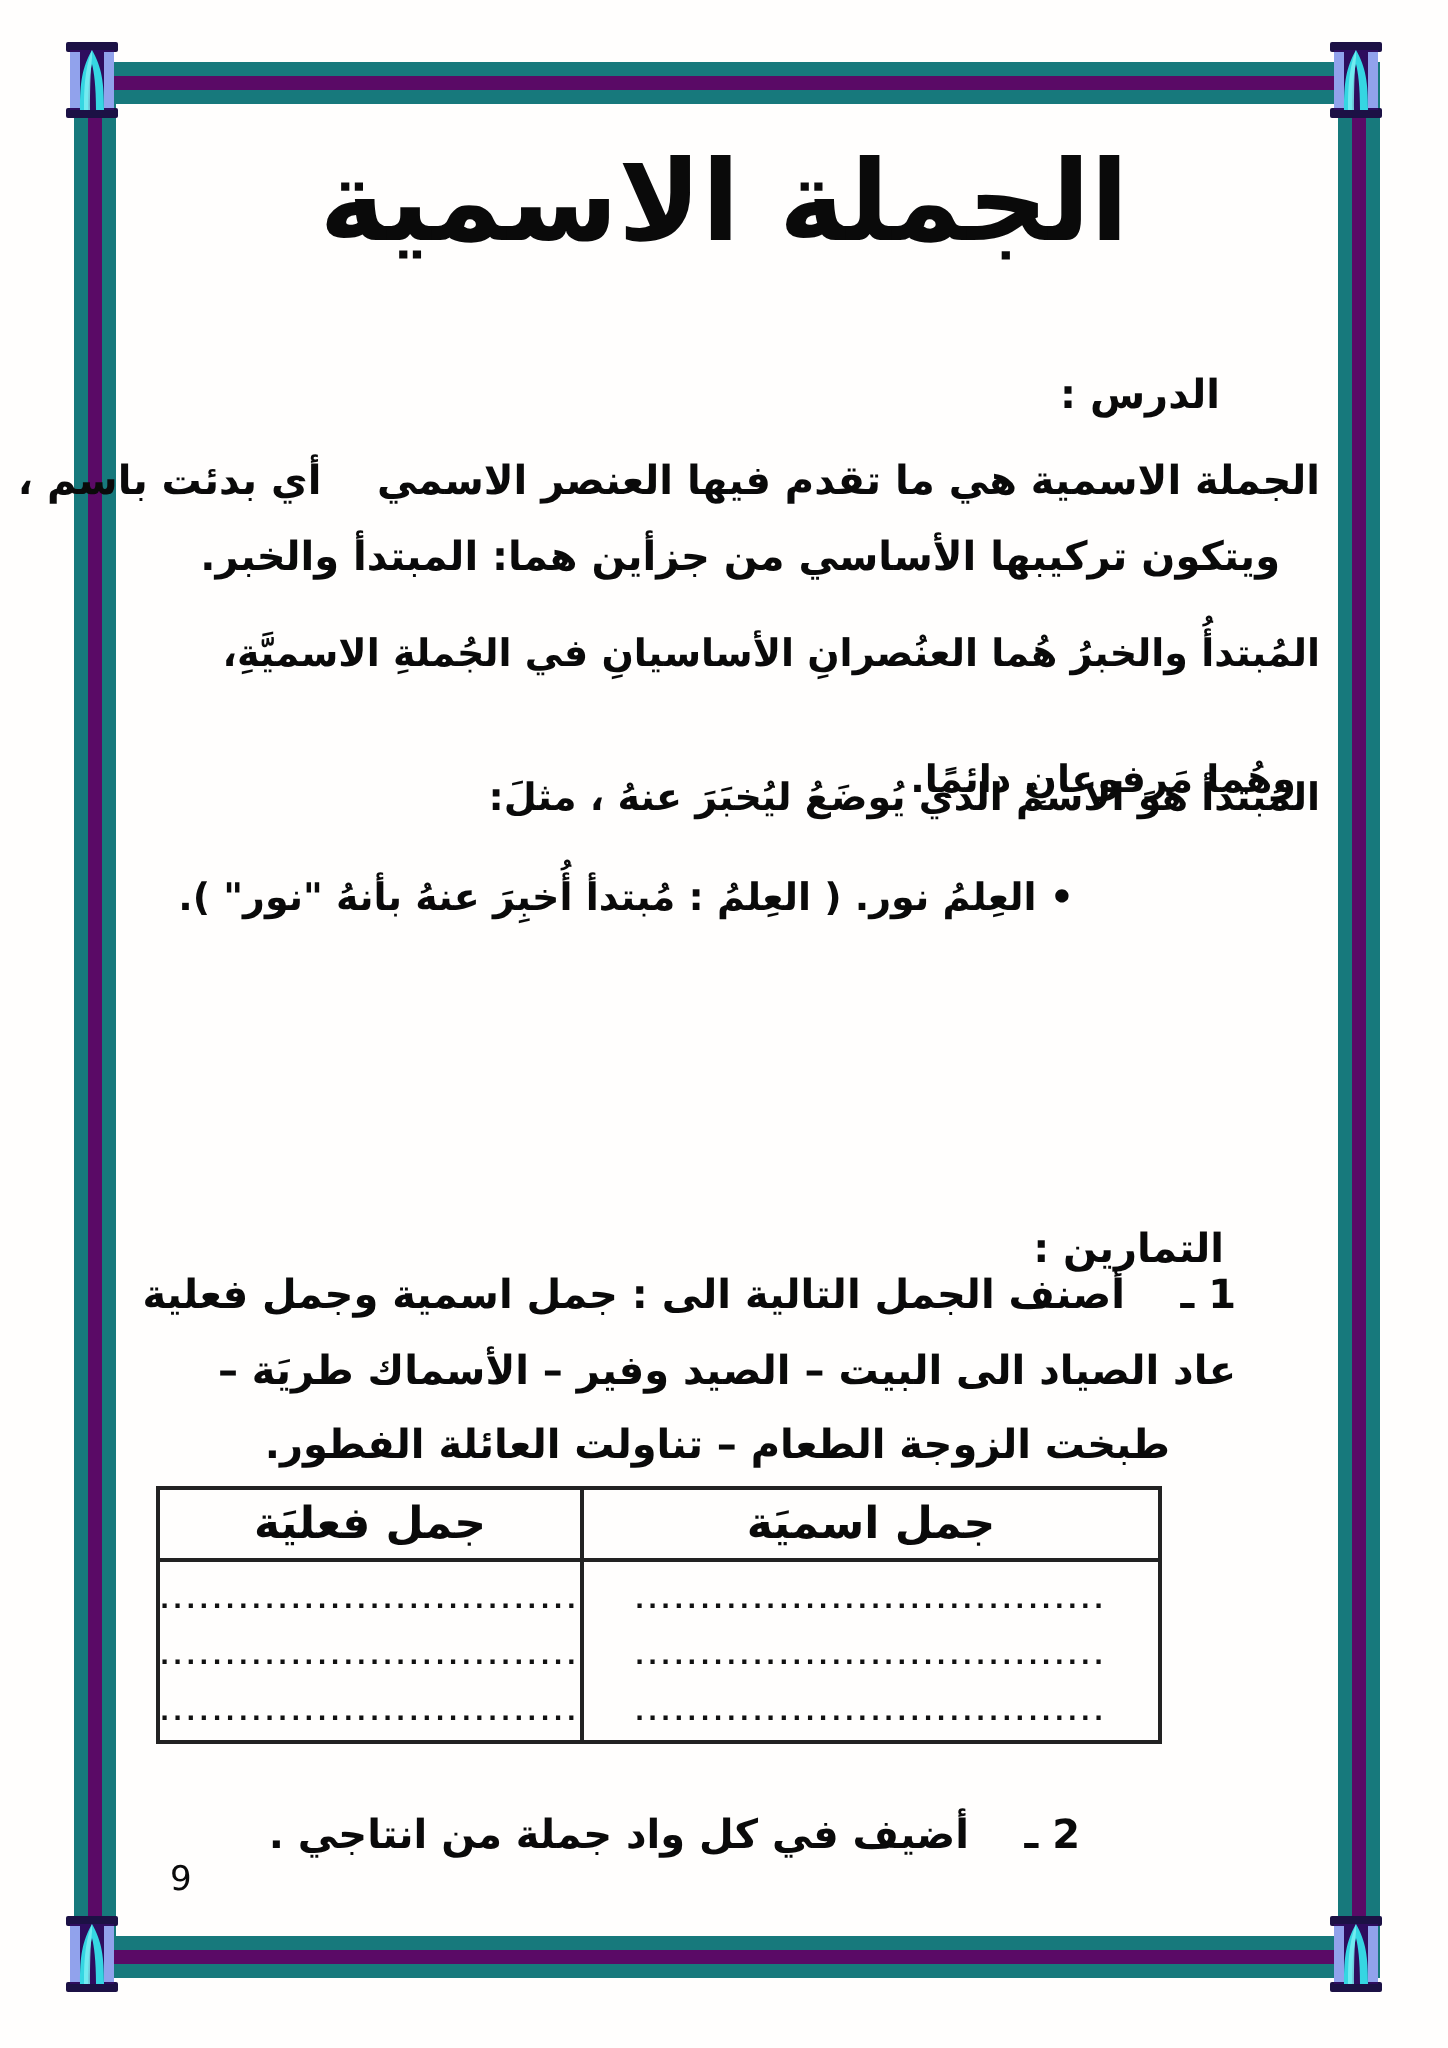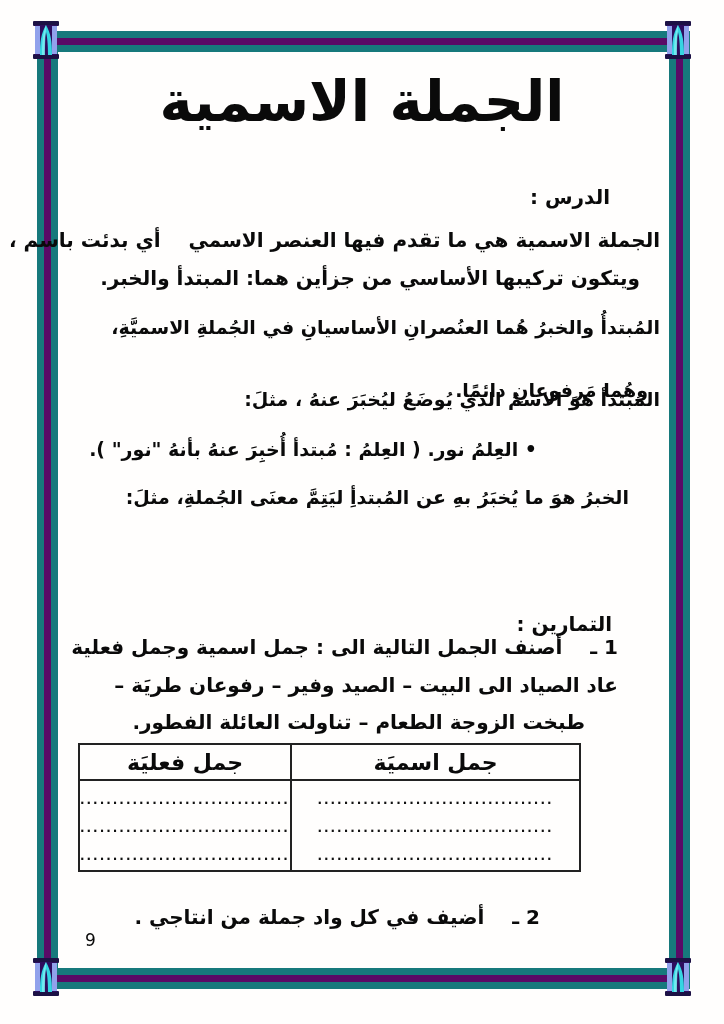--- a/index.html
+++ b/index.html
@@ -135,25 +135,24 @@
 
   <h1 class="doc-title">الجملة الاسمية</h1>
 
   <p class="line t-heading">الدرس :</p>
   <p class="line t-intro1">الجملة الاسمية هي ما تقدم فيها العنصر الاسمي&nbsp;&nbsp;&nbsp; أي بدئت باسم ،</p>
   <p class="line t-intro2">ويتكون تركيبها الأساسي من جزأين هما: المبتدأ والخبر.</p>
   <p class="line t-def1">المُبتدأُ والخبرُ هُما العنُصرانِ الأساسيانِ في الجُملةِ الاسميَّةِ،</p>
   <p class="line t-def2">وهُما مَرفوعانِ دائمًا.</p>
   <p class="line t-ex1">•  العِلمُ نور. ( العِلمُ : مُبتدأ  أُخبِرَ عنهُ بأنهُ "نور" ).</p>
   <p class="line t-mubtada">المُبتدأ هوَ الاسمُ الذي يُوضَعُ ليُخبَرَ عنهُ ، مثلَ:</p>
-  <p class="line t-khabar">الخبرُ هوَ ما يُخبَرُ بهِ عن المُبتدأِ ليَتِمَّ معنَى الجُملةِ، مثلَ:</p>
 
   <p class="line t-tamarin">التمارين :</p>
   <p class="line t-item1l1">1 ـ&nbsp;&nbsp;&nbsp; أصنف الجمل التالية الى : جمل اسمية وجمل فعلية</p>
-  <p class="line t-item1l2">عاد الصياد الى البيت – الصيد وفير – رفوعان طريَة –</p>
+  <p class="line t-item1l2">عاد الصياد الى البيت – الصيد وفير – الأسماك طريَة –</p>
   <p class="line t-item1l3">طبخت الزوجة الطعام – تناولت العائلة الفطور.</p>
 
   <table class="cls-table">
     <colgroup>
       <col class="col-nominal">
       <col class="col-verbal">
     </colgroup>
     <thead>
       <tr>
         <th>جمل اسميَة</th>

